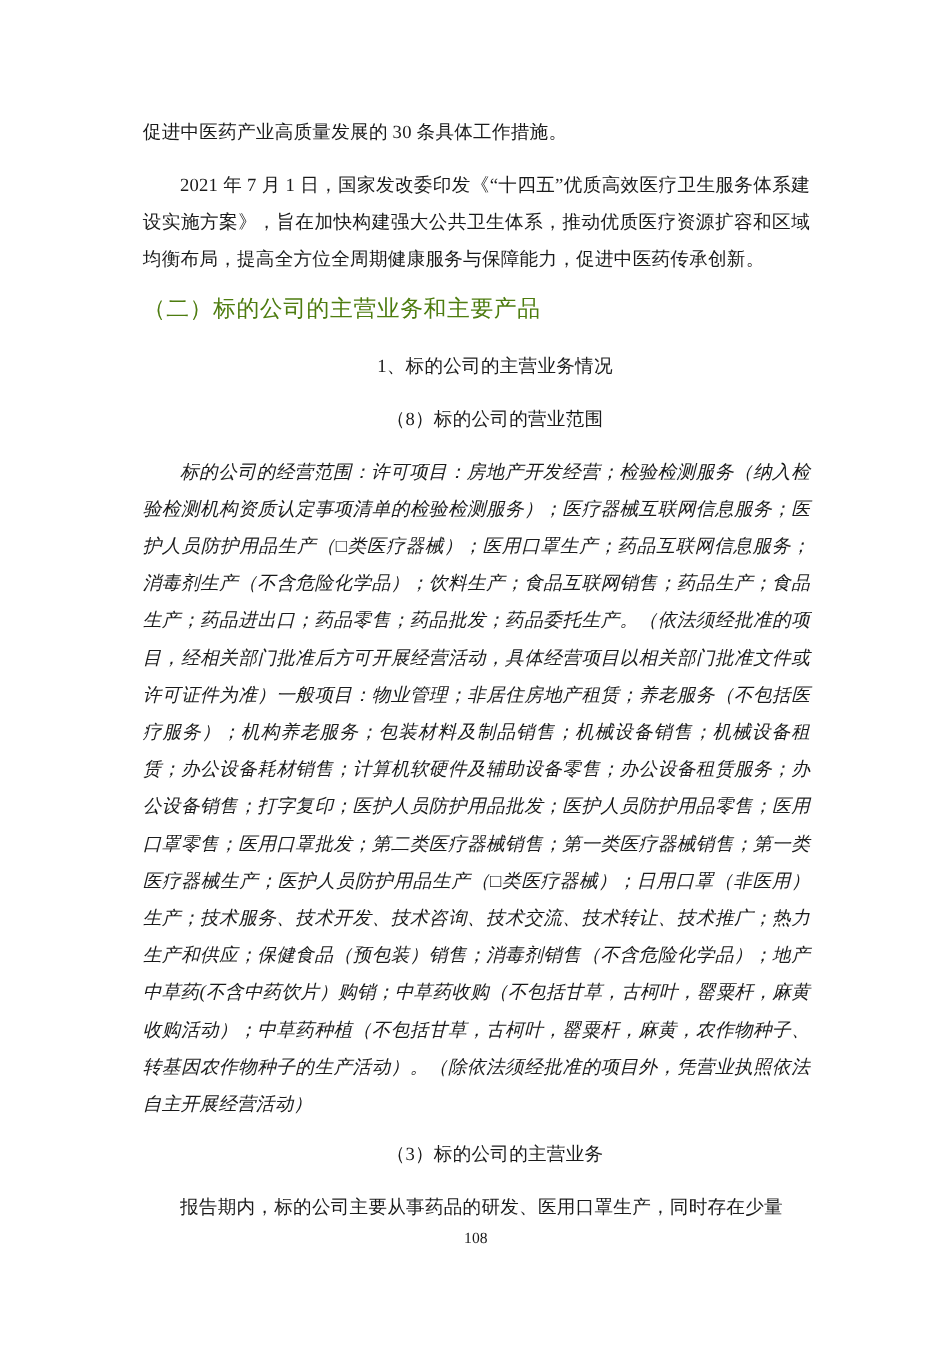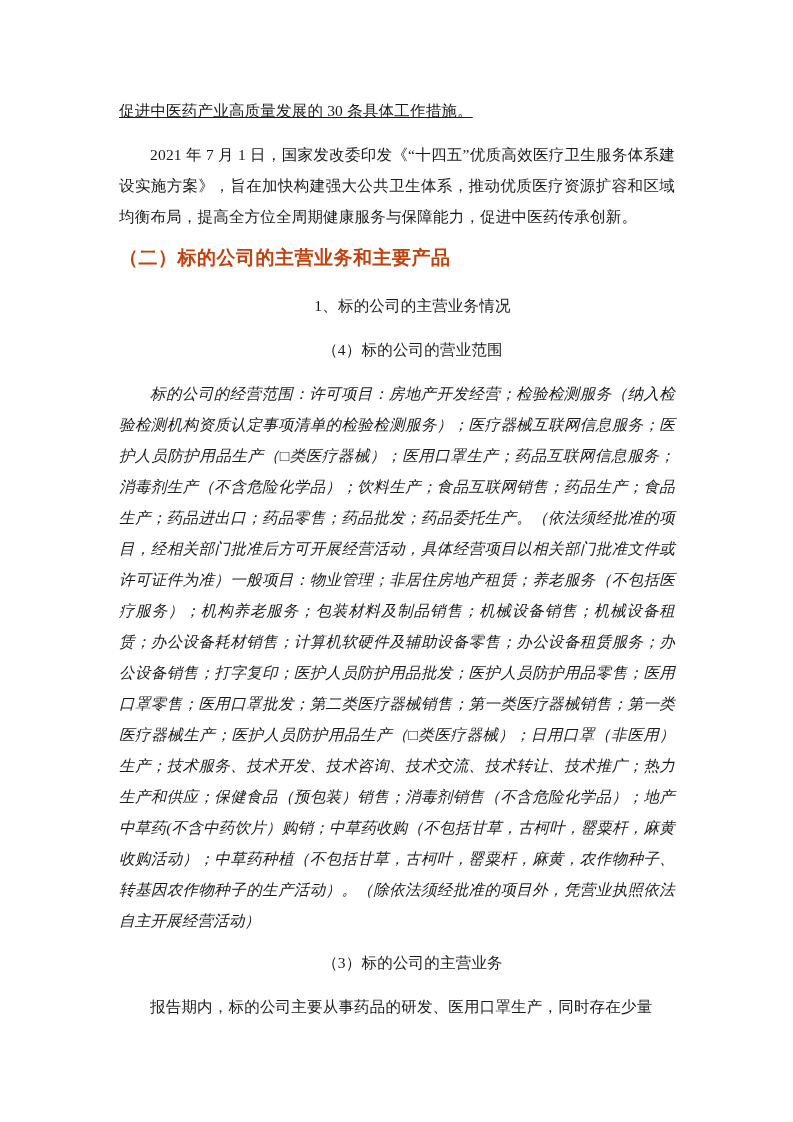--- a/index.html
+++ b/index.html
@@ -29,33 +29,32 @@
     font-size: 15.5px;
     line-height: 31px;
     text-align: justify;
     letter-spacing: 0.2px;
   }
   .indent {
     text-indent: 2em;
   }
   .no-indent {
     text-indent: 0;
-    text-decoration: underline;
   }
   .sub {
     padding-left: 2em;
     text-align: center;
   }
   .section-heading {
     margin: 7px 0 19px 0;
     font-family: "Liberation Sans", "DejaVu Sans", sans-serif;
-    font-weight: 700;
+    font-weight: 400;
     font-size: 19px;
     line-height: 26px;
-    color: #c2410c;
+    color: #4d7c0f;
     letter-spacing: 0.5px;
     text-align: left;
   }
   .scope {
     margin-bottom: 11px;
     font-style: italic;
   }
   .footer {
     position: absolute;
     top: 1024px;
@@ -74,23 +73,26 @@
   <div class="content">
 
     <p class="body-text no-indent">促进中医药产业高质量发展的 30 条具体工作措施。</p>
 
     <p class="body-text indent">2021 年 7 月 1 日，国家发改委印发《“十四五”优质高效医疗卫生服务体系建设实施方案》，旨在加快构建强大公共卫生体系，推动优质医疗资源扩容和区域均衡布局，提高全方位全周期健康服务与保障能力，促进中医药传承创新。</p>
 
     <h2 class="section-heading">（二）标的公司的主营业务和主要产品</h2>
 
     <p class="body-text sub">1、标的公司的主营业务情况</p>
 
-    <p class="body-text sub">（4）标的公司的营业范围</p>
+    <p class="body-text sub">（8）标的公司的营业范围</p>
 
     <p class="body-text indent scope">标的公司的经营范围：许可项目：房地产开发经营；检验检测服务（纳入检验检测机构资质认定事项清单的检验检测服务）；医疗器械互联网信息服务；医护人员防护用品生产（□类医疗器械）；医用口罩生产；药品互联网信息服务；消毒剂生产（不含危险化学品）；饮料生产；食品互联网销售；药品生产；食品生产；药品进出口；药品零售；药品批发；药品委托生产。（依法须经批准的项目，经相关部门批准后方可开展经营活动，具体经营项目以相关部门批准文件或许可证件为准）一般项目：物业管理；非居住房地产租赁；养老服务（不包括医疗服务）；机构养老服务；包装材料及制品销售；机械设备销售；机械设备租赁；办公设备耗材销售；计算机软硬件及辅助设备零售；办公设备租赁服务；办公设备销售；打字复印；医护人员防护用品批发；医护人员防护用品零售；医用口罩零售；医用口罩批发；第二类医疗器械销售；第一类医疗器械销售；第一类医疗器械生产；医护人员防护用品生产（□类医疗器械）；日用口罩（非医用）生产；技术服务、技术开发、技术咨询、技术交流、技术转让、技术推广；热力生产和供应；保健食品（预包装）销售；消毒剂销售（不含危险化学品）；地产中草药(不含中药饮片）购销；中草药收购（不包括甘草，古柯叶，罂粟杆，麻黄收购活动）；中草药种植（不包括甘草，古柯叶，罂粟杆，麻黄，农作物种子、转基因农作物种子的生产活动）。（除依法须经批准的项目外，凭营业执照依法自主开展经营活动）</p>
 
     <p class="body-text sub">（3）标的公司的主营业务</p>
 
     <p class="body-text indent">报告期内，标的公司主要从事药品的研发、医用口罩生产，同时存在少量</p>
 
   </div>
 
+  <div class="footer">
+    <span>108</span>
+  </div>
 </div>
 
 </body></html>

